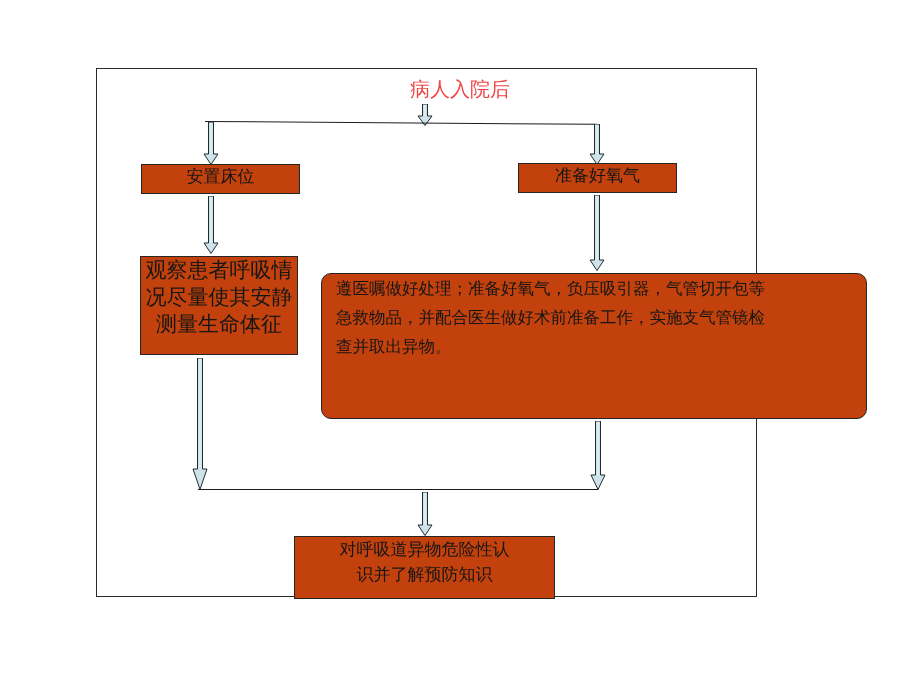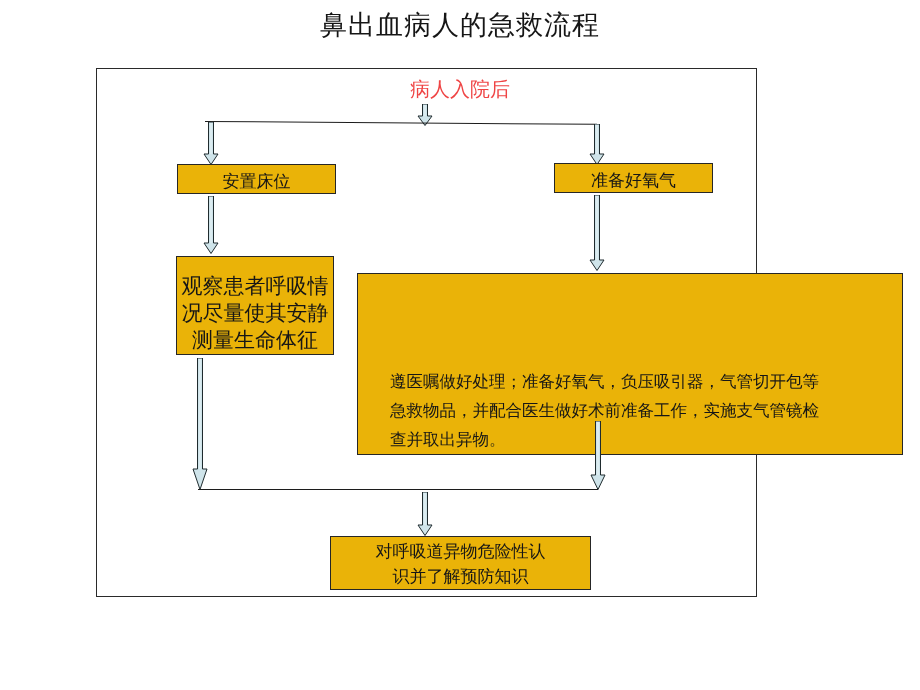--- a/index.html
+++ b/index.html
@@ -44,27 +44,26 @@
     border: 1px solid #2a2a2a;
     box-sizing: border-box;
     background: transparent;
   }
 
   
   .node {
     position: absolute;
     border: 1px solid #262626;
     box-sizing: border-box;
-    background: #eab308;
+    background: #c2410c;
     display: flex;
-    align-items: flex-end;
+    align-items: flex-start;
     justify-content: center;
     text-align: center;
     color: #161616;
-    margin-left: 36px;
   }
   .node .node-text {
     display: block;
     white-space: pre-line;
   }
 
   
   #node-admission {
     position: absolute;
     left: 320px;
@@ -100,37 +99,38 @@
     width: 158px;
     height: 99px;
     font-size: 21px;
     line-height: 27px;
   }
 
   #node-orders {
     left: 321px;
     top: 273px;
     width: 546px;
-    height: 182px;
+    height: 146px;
     font-size: 16.5px;
     line-height: 29px;
     justify-content: flex-start;
     text-align: left;
-    padding: 0 32px;
+    padding: 0 14px;
+    border-radius: 10px;
   }
   #node-orders .node-text {
     text-align: left;
     width: 100%;
   }
 
   #node-education {
     left: 294px;
     top: 536px;
     width: 261px;
-    height: 54px;
+    height: 63px;
     font-size: 17px;
     line-height: 25px;
   }
 
   
   .hline {
     position: absolute;
     height: 0;
     border-top: 1px solid #1c1c1c;
   }
@@ -154,21 +154,20 @@
   }
   .arrow svg {
     display: block;
   }
 </style>
 </head>
 <body>
 
 <div id="canvas">
 
-  <div id="chart-title">鼻出血病人的急救流程</div>
 
   <div id="outer-frame"></div>
 
   <div id="node-admission">
     <span class="node-text">病人入院后</span>
   </div>
 
   <div class="arrow" style="left:417px; top:104px;">
     <svg width="16" height="22" viewBox="0 0 16 22">
       <polygon points="5.5,0 10.5,0 10.5,12 15,12 8,21.5 1,12 5.5,12" fill="#cfe4ea" stroke="#1f2b2e" stroke-width="1"></polygon>

